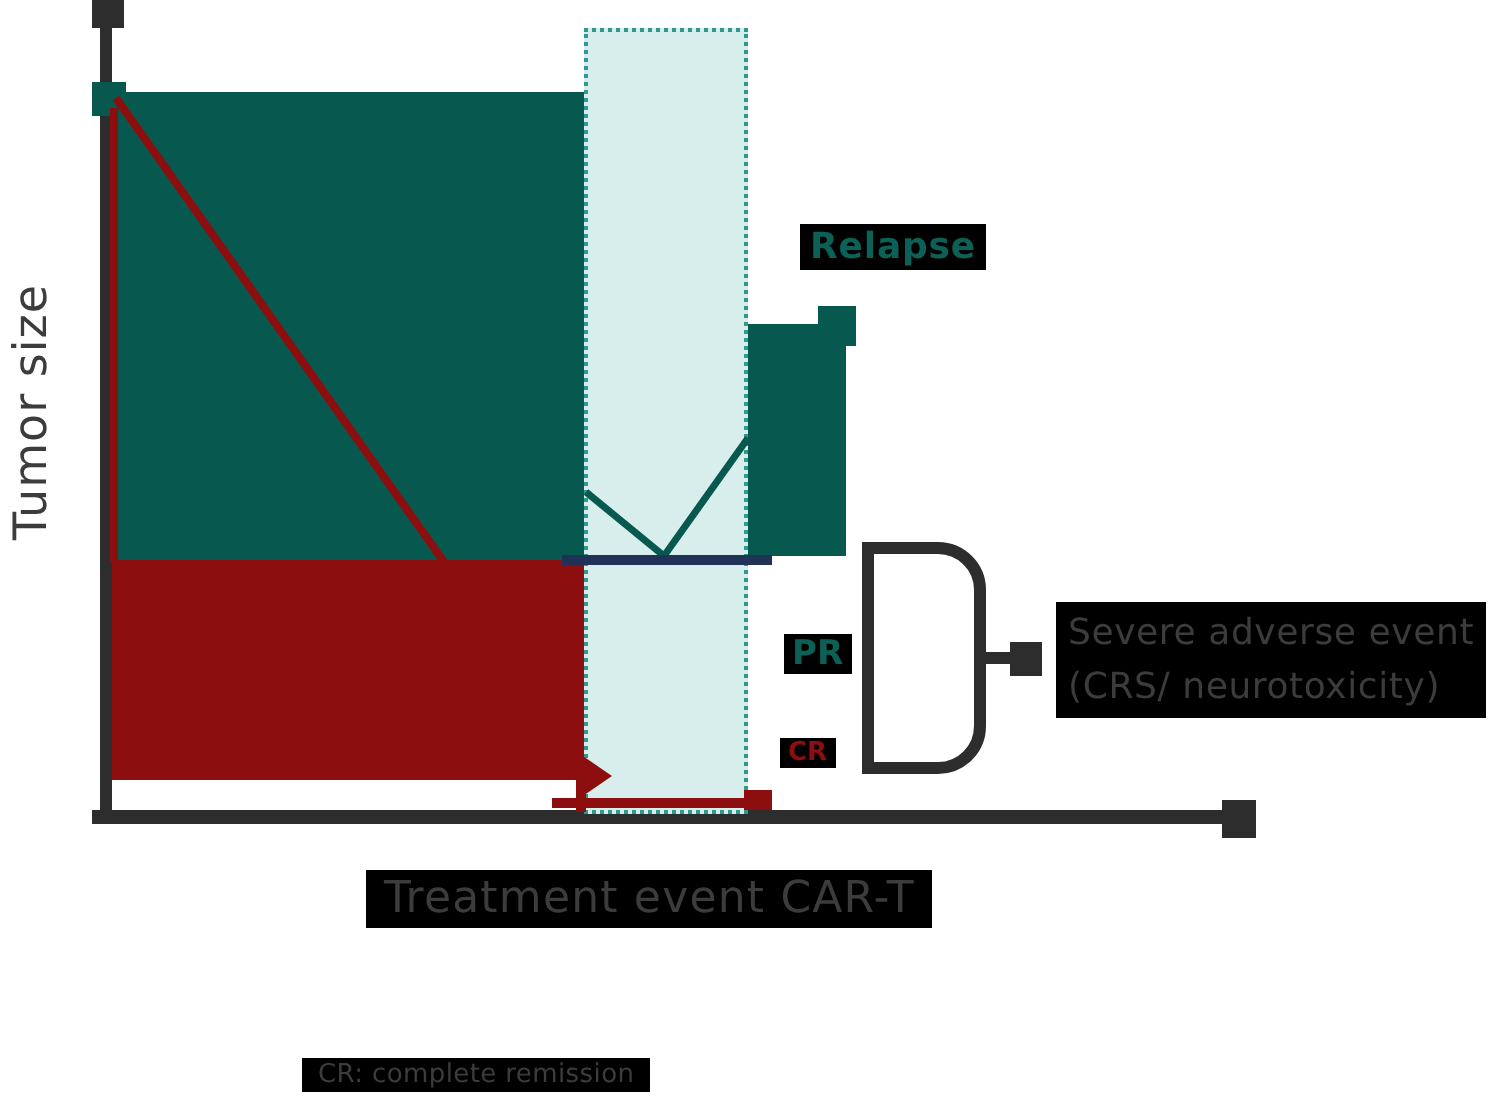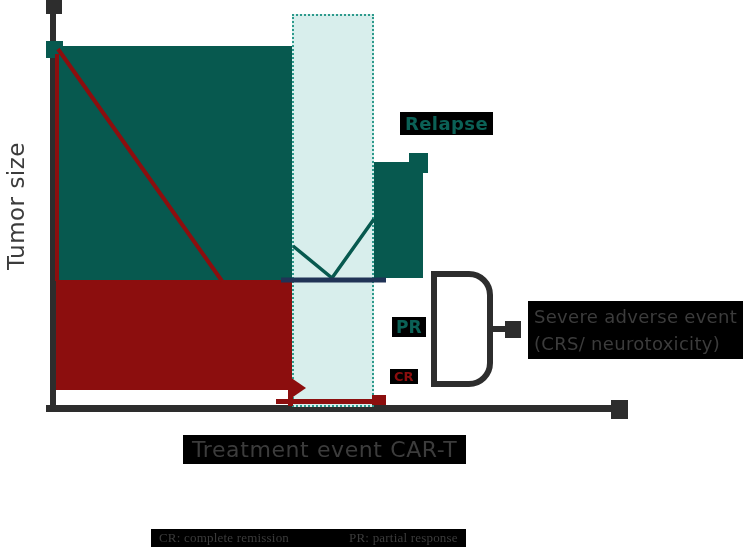--- a/index.html
+++ b/index.html
@@ -33,21 +33,21 @@
   .hl{background:#000;display:inline-block;white-space:nowrap;z-index:6;}
   #label-relapse{left:400px;top:112px;padding:1px 5px;font-size:18px;font-weight:600;
     color:#0b6156;letter-spacing:.4px;}
   #label-pr{left:392px;top:269px;padding:0 4px;font-size:17px;font-weight:600;color:#0b6156;margin-top:48px;}
   #label-cr{left:390px;top:369px;padding:0 4px;font-size:13px;font-weight:700;color:#8c0e0e;}
   #severe-label{left:528px;top:301px;padding:2px 6px;font-size:18px;line-height:27px;
     color:#3c3c3c;letter-spacing:.3px;}
   #x-axis-label{left:183px;top:435px;padding:2px 9px;font-size:22px;color:#3c3c3c;
     letter-spacing:.6px;}
   #legend{left:151px;top:529px;padding:1px 8px;font-size:13px;color:#3c3c3c;
-    display:flex;gap:60px;letter-spacing:.2px;font-family:Liberation Serif, serif;}
+    display:flex;gap:36px;letter-spacing:.2px;}
   
   #y-axis-label{left:-84px;top:193px;width:200px;text-align:center;font-size:23px;
     color:#3c3c3c;transform:rotate(-90deg);letter-spacing:.5px;z-index:1;}
 </style>
 </head>
 <body>
 
 <div id="figure">
 
   <div class="abs axis" id="y-axis-line"></div>
@@ -87,16 +87,15 @@
 
   <div class="abs hl" id="severe-label">
     <div>Severe adverse event</div>
     <div>(CRS/ neurotoxicity)</div>
   </div>
 
   <div class="abs hl" id="x-axis-label">Treatment event CAR-T</div>
 
   <div class="abs hl" id="legend">
     <span>CR: complete remission</span>
-    <span>PR: partial response</span>
   </div>
 
 </div>
 
 </body></html>

